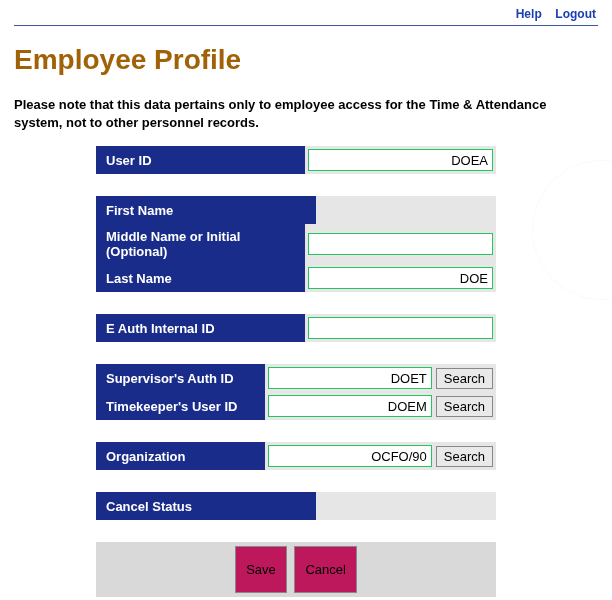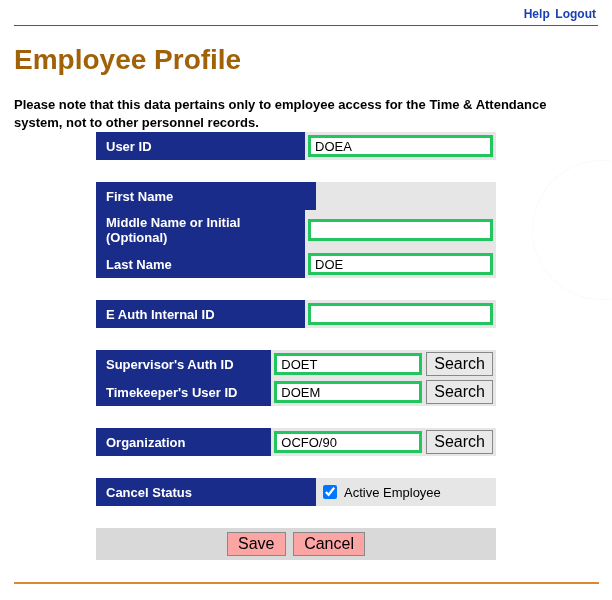--- a/index.html
+++ b/index.html
@@ -17,32 +17,33 @@
   .top-links {
     text-align: right;
     padding: 6px 2px 4px 0;
     border-bottom: 1px solid #3a59a0;
   }
   .top-links a {
     color: #1a3fb0;
     font-weight: bold;
     text-decoration: none;
     font-size: 12px;
-    margin-left: 2px;
+    margin-left: 10px;
   }
   h1.title {
     font-family: Verdana, Arial, sans-serif;
     color: #a16207;
     font-size: 28px;
     margin: 18px 0 20px 0;
     font-weight: bold;
   }
   .note {
     font-weight: bold;
     line-height: 1.4;
+    margin-bottom: 14px;
     font-size: 13px;
   }
   .form-row {
     display: flex;
     align-items: stretch;
     margin: 0;
     background: #e6e6e6;
     min-height: 28px;
     width: 400px;
     margin-left: 82px;
@@ -64,49 +65,50 @@
     display: flex;
     align-items: center;
     padding: 2px 3px;
     gap: 4px;
     background: #e6e6e6;
   }
   .txt {
     font-family: Arial, sans-serif;
     font-size: 13px;
     padding: 2px 4px;
-    border: 3px solid #22c55e;
+    border: 1px solid #22c55e;
     height: 22px;
+    text-align: right;
   }
   .txt.full { width: 185px; }
-  .txt.medsm { width: 148px; }
+  .txt.medsm { width: 164px; }
   .btn {
     font-family: Arial, sans-serif;
-    font-size: 16px;
+    font-size: 13px;
     padding: 2px 7px;
     background: #e9e9e9;
     border: 1px solid #888;
     cursor: pointer;
   }
   .checkbox-wrap {
     display: flex;
     align-items: center;
     gap: 16px;
     padding-left: 4px;
   }
   .section-gap { height: 22px; width:400px; margin-left:82px; }
   .button-bar {
     width: 400px;
     margin-left: 82px;
     background: #d9d9d9;
     text-align: center;
     padding: 4px 0;
     margin-top: 22px;
   }
-  .button-bar .btn { padding: 2px 10px; margin: 0 2px; background:#fca5a5; }
+  .button-bar .btn { padding: 15px 10px; margin: 0 2px; background:#be185d; }
   .bottom-line {
     margin-top: 22px;
     border-top: 2px solid #d88a2e;
     height: 2px;
     width: 585px;
   }
   .seal {
     position: fixed;
     right: -60px;
     top: 160px;
@@ -193,24 +195,20 @@
     <div class="input-cell">
       <input class="txt medsm" type="text" value="OCFO/90" style="">
       <button class="btn">Search</button>
     </div>
   </div>
 
   <div class="section-gap"></div>
 
   <div class="form-row">
     <div class="label-cell">Cancel Status</div>
-    <div class="input-cell checkbox-wrap">
-      <input type="checkbox" id="active-cb" checked="" style="">
-      <span>Active Employee</span>
-    </div>
   </div>
 
   <div class="button-bar">
     <button class="btn">Save</button>
     <button class="btn">Cancel</button>
   </div>
 
   <div class="bottom-line"></div>
 </div>
 

